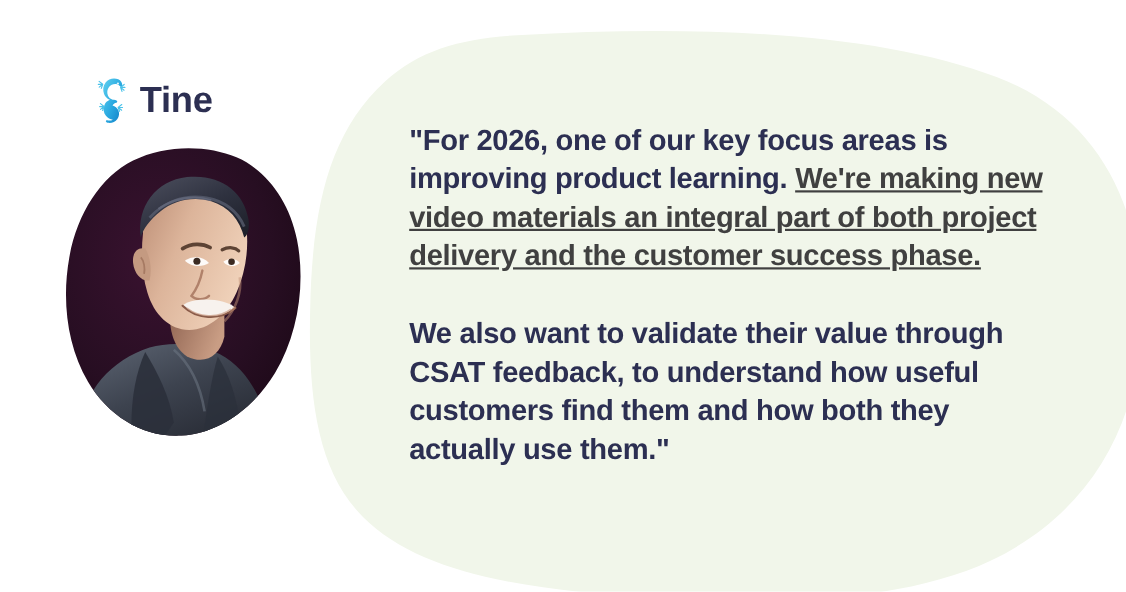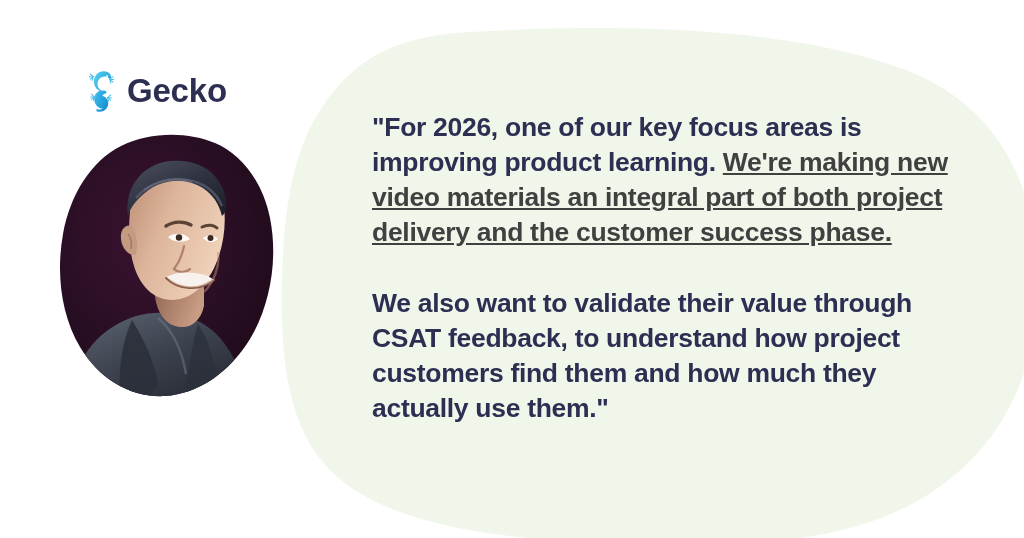--- a/index.html
+++ b/index.html
@@ -153,21 +153,21 @@
             <path d="M0,0 L-3.3,-2.6 M0,0 L-4.0,0.1 M0,0 L-3.2,2.6 M0,0 L-1.3,3.6"></path>
           </g>
           <g transform="translate(23.4,31.6)">
             <path d="M0,0 L3.3,-2.6 M0,0 L4.0,0.1 M0,0 L3.2,2.6 M0,0 L1.3,3.6"></path>
           </g>
         </g>
 
         <circle cx="23.2" cy="10.0" r="1.05" fill="#ffffff" opacity="0.85"></circle>
       </g>
     </svg>
-    <span class="brand-word">Gecko</span>
+    <span class="brand-word">Tine</span>
   </div>
 
   <div class="portrait">
     <svg viewBox="0 0 218 268" width="218" height="268" aria-hidden="true">
       <defs>
         <clipPath id="blobClip">
           <path d="M157,9
                    C183,20 205,48 212,84
                    C220,124 213,170 192,205
                    C172,238 140,260 107,262
@@ -262,17 +262,17 @@
         <path d="M96,120 C94,138 100,154 112,162" stroke="#c09madd" stroke-width="0" fill="none"></path>
         <path d="M160,118 C162,132 156,148 146,158" stroke="#c08f76" stroke-width="2.4" fill="none" opacity="0.5"></path>
 
         <rect x="0" y="0" width="218" height="268" fill="none"></rect>
       </g>
     </svg>
   </div>
 
   <div class="quote-block">
     <p class="quote-para"><span>"For 2026, one of our key focus areas is improving product learning. </span><span class="hl-green">We're making new video materials an integral part of both project delivery and the customer success phase.</span></p>
-    <p class="quote-para">We also want to validate their value through CSAT feedback, to understand how project customers find them and how much they actually use them."</p>
+    <p class="quote-para">We also want to validate their value through CSAT feedback, to understand how useful customers find them and how both they actually use them."</p>
   </div>
 
 
 </div>
 
 </body></html>

